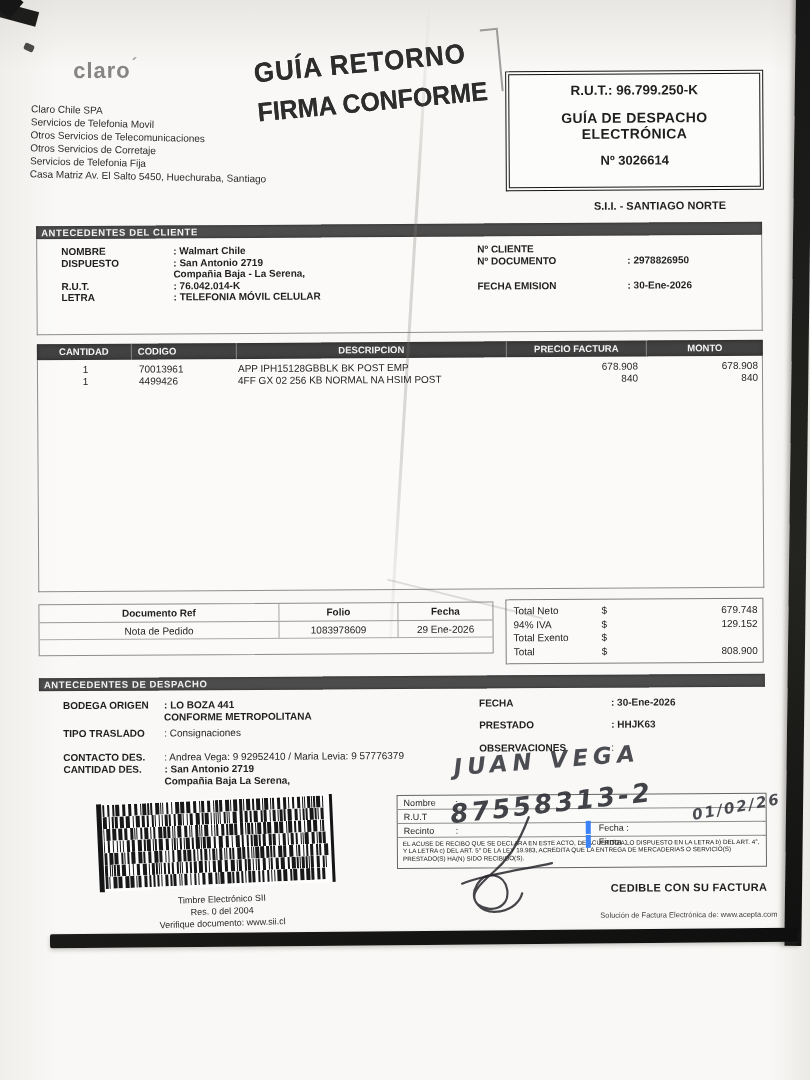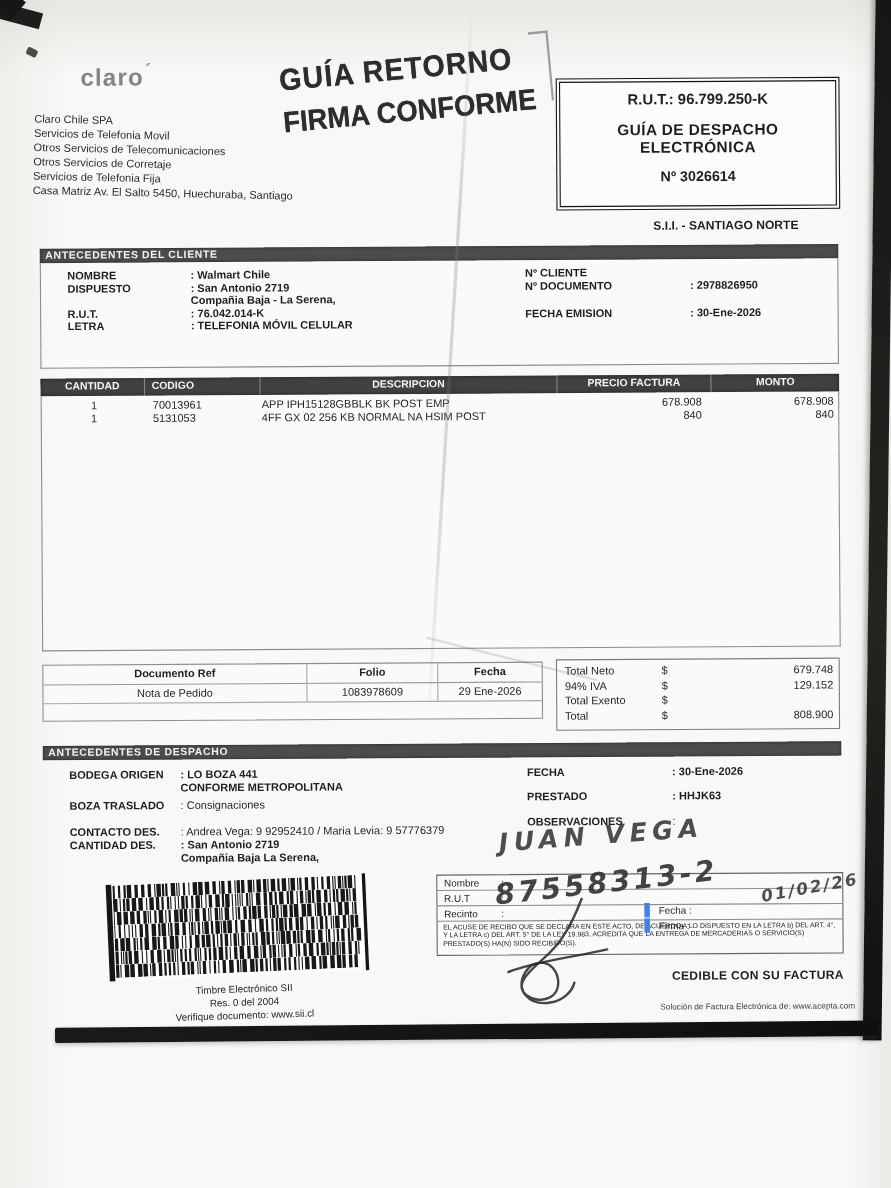--- a/index.html
+++ b/index.html
@@ -237,21 +237,21 @@
       <div class="it-body">
         <div class="it-row">
           <div class="c1">1</div>
           <div class="c2">70013961</div>
           <div class="c3">APP IPH15128GBBLK BK POST EMP</div>
           <div class="c4">678.908</div>
           <div class="c5">678.908</div>
         </div>
         <div class="it-row">
           <div class="c1">1</div>
-          <div class="c2">5131053</div>
+          <div class="c2">4499426</div>
           <div class="c3">4FF GX 02 256 KB NORMAL NA HSIM POST</div>
           <div class="c4">840</div>
           <div class="c5">840</div>
         </div>
       </div>
     </div>
 
     <div class="ref">
       <div class="ref-head">
         <div class="rc1">Documento Ref</div>
@@ -295,21 +295,21 @@
         <div class="d-left">
           <div class="d-row">
               <span class="d-label">BODEGA ORIGEN</span>
               <span class="d-val b">: LO BOZA 441</span>
             </div>
           <div class="d-row">
               <span class="d-label"></span>
               <span class="d-val b">CONFORME  METROPOLITANA</span>
             </div>
           <div class="d-row mt4">
-              <span class="d-label">BOZA TRASLADO</span>
+              <span class="d-label">TIPO TRASLADO</span>
               <span class="d-val">: Consignaciones</span>
             </div>
           <div class="d-row mt12">
               <span class="d-label">CONTACTO DES.</span>
               <span class="d-val">: Andrea Vega: 9 92952410 / Maria Levia: 9 57776379</span>
             </div>
           <div class="d-row">
               <span class="d-label">CANTIDAD DES.</span>
               <span class="d-val b">: San Antonio 2719</span>
             </div>

